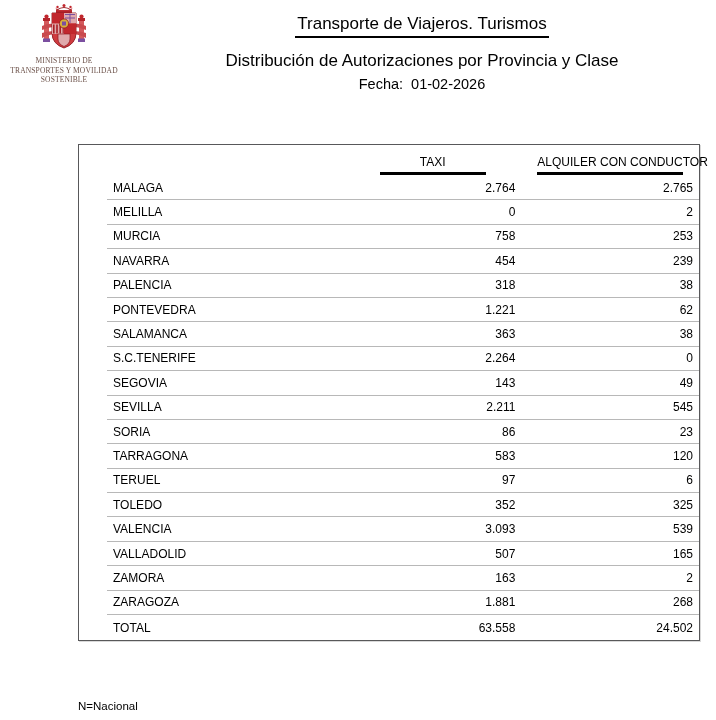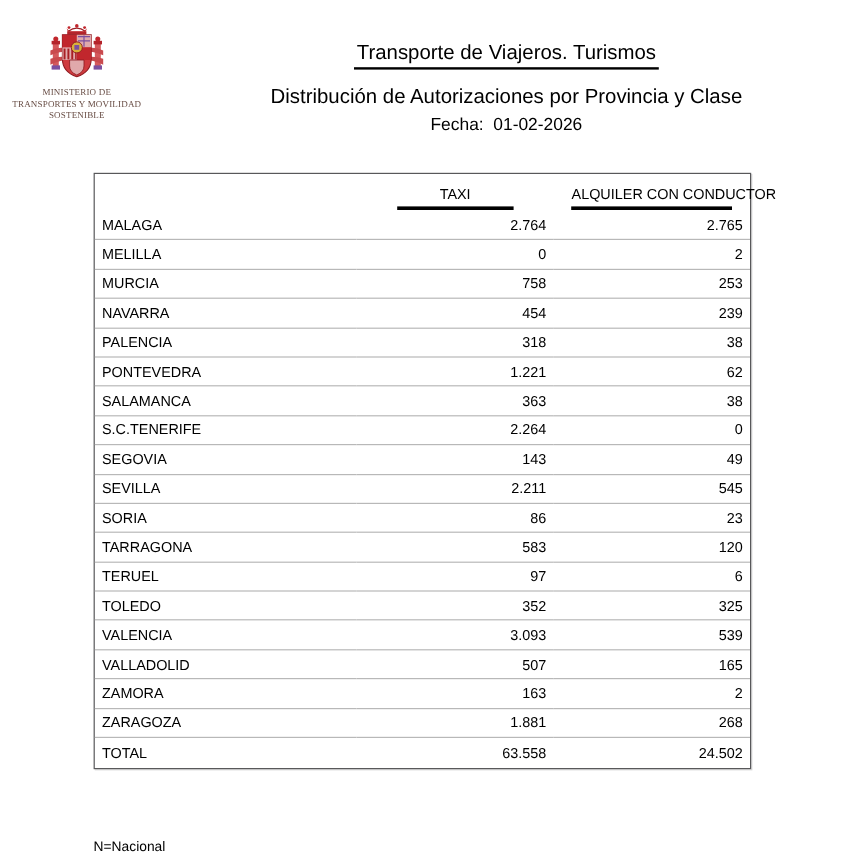--- a/index.html
+++ b/index.html
@@ -13,21 +13,21 @@
     font-family: "Liberation Sans", sans-serif;
     color: #000000;
     overflow: hidden;
     position: relative;
   }
 
   
   #letterhead {
     position: absolute;
     left: 0;
-    top: 16px;
+    top: 0;
     width: 128px;
     text-align: center;
   }
   #coat-of-arms {
     display: block;
     margin: 0 auto;
   }
   .ministry-line {
     font-family: "Liberation Serif", serif;
     font-size: 7.5px;
@@ -42,21 +42,21 @@
     position: absolute;
     left: 128px;
     top: 0;
     width: 588px;
     text-align: center;
   }
   #main-title {
     display: inline-block;
     font-size: 17px;
     line-height: 20px;
-    margin-top: 34px;
+    margin-top: 14px;
     padding: 0 2px 2px 2px;
     border-bottom: 2px solid #000;
     white-space: nowrap;
   }
   #subtitle {
     font-size: 17px;
     line-height: 18px;
     margin-top: 14px;
     white-space: nowrap;
   }
@@ -66,25 +66,26 @@
     margin-top: 5px;
     white-space: nowrap;
   }
   #date-line .date-label { margin-right: 8px; }
 
   
   #table-wrap {
     position: absolute;
     left: 78px;
     top: 144px;
-    width: 548px;
+    width: 622px;
     box-sizing: border-box;
     border: 1px solid #58585a;
     background: #fff;
     box-shadow: 1px 1px 0 0 #d9d9d9;
+    padding-left: 28px;
   }
   table.report {
     width: 100%;
     border-collapse: collapse;
     table-layout: fixed;
     font-size: 12px;
   }
   table.report col.c-prov { width: 40%; }
   table.report col.c-vt   { width: 30%; }
   table.report col.c-vtc  { width: 30%; }

